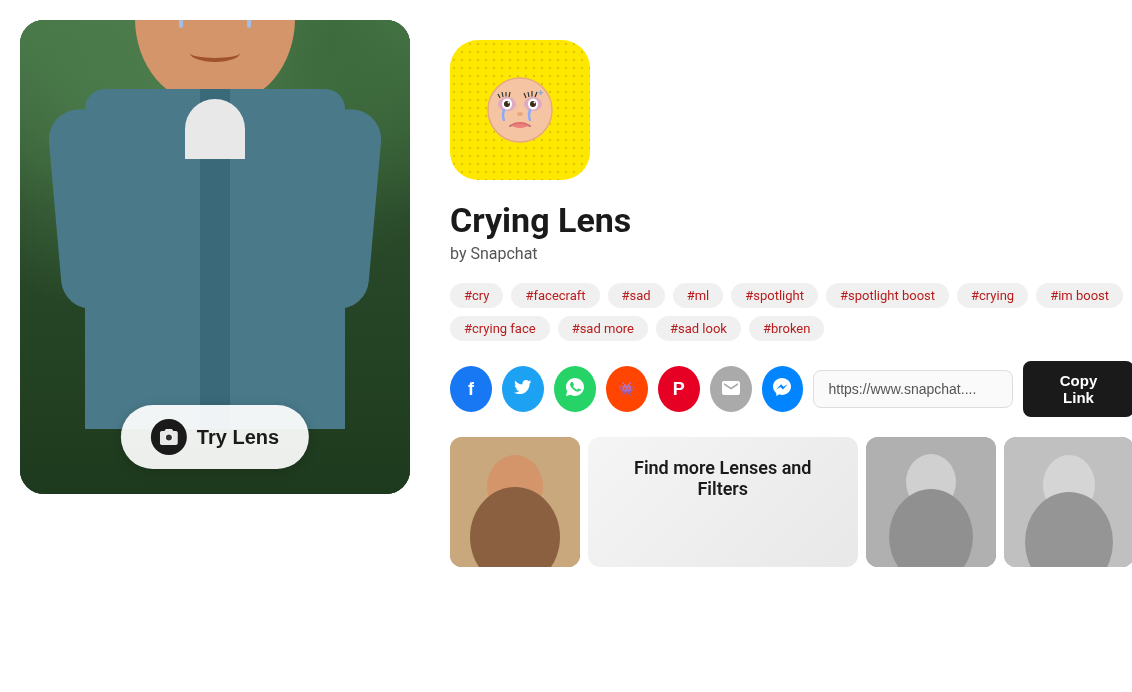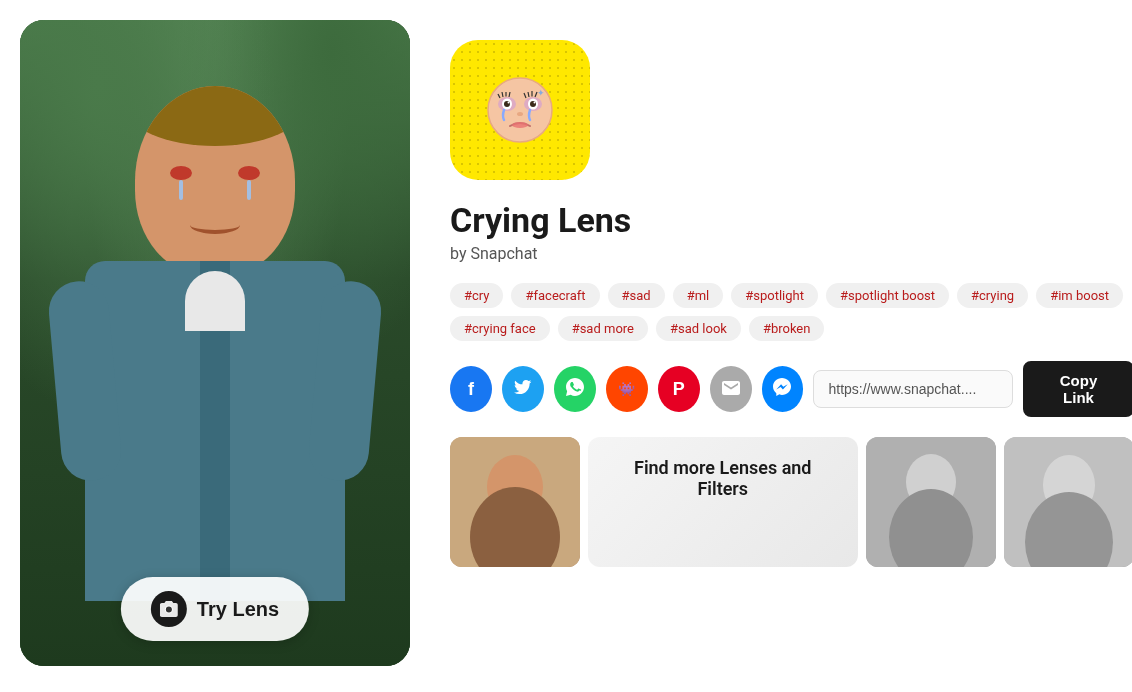--- a/index.html
+++ b/index.html
@@ -12,21 +12,21 @@
       flex-direction: row;
       align-items: flex-start;
       padding: 20px;
       gap: 40px;
     }
 
     
     .camera-panel {
       width: 390px;
       min-width: 390px;
-      height: 646px;
+      height: 474px;
       border-radius: 24px;
       overflow: hidden;
       position: relative;
       background: #2a4a2a;
       flex-shrink: 0;
     }
 
     .camera-bg {
       width: 100%;
       height: 100%;

